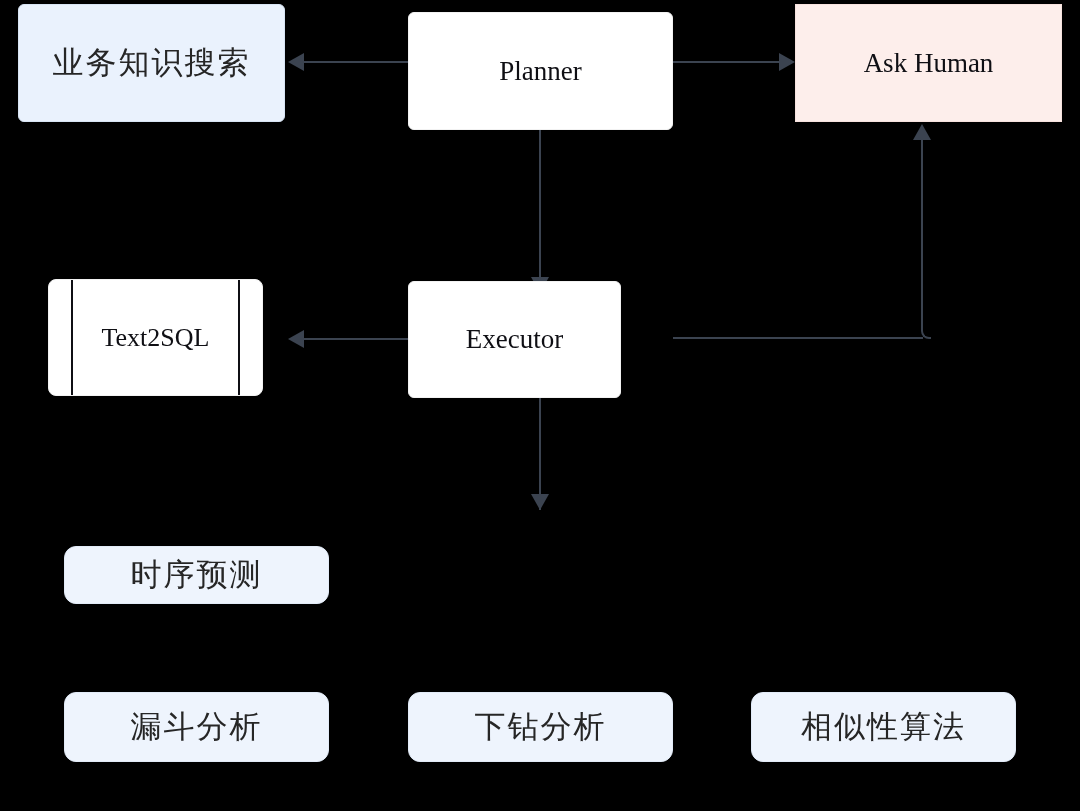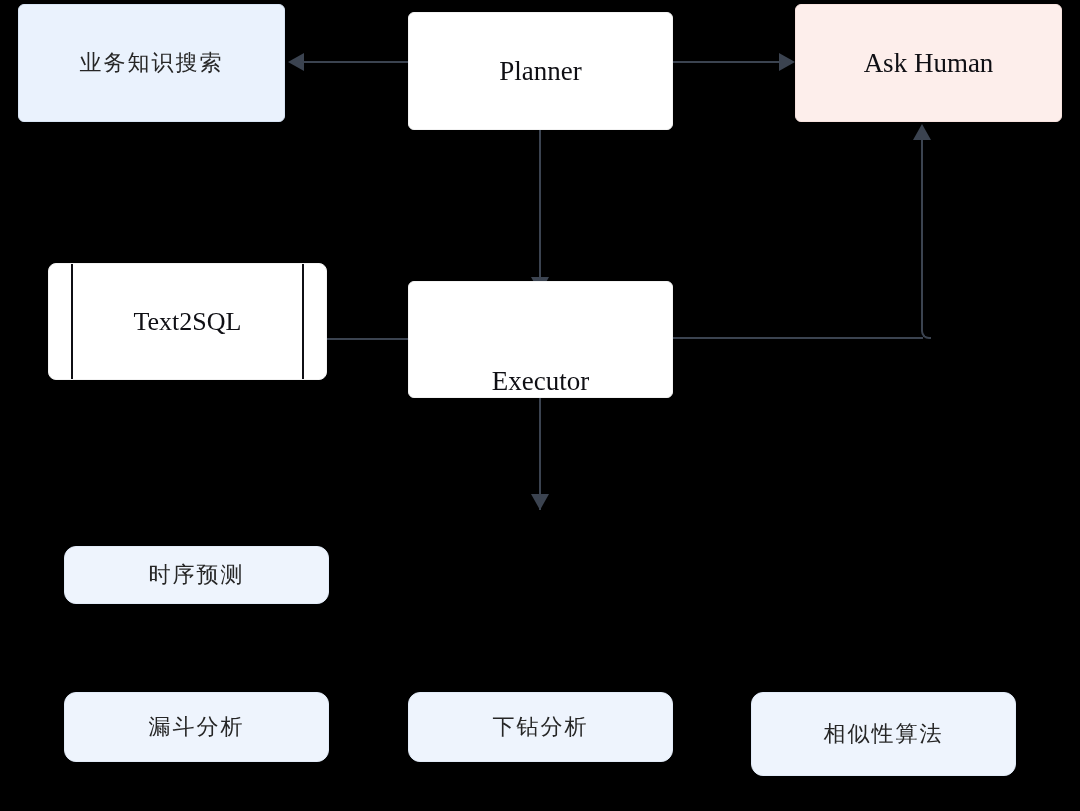--- a/index.html
+++ b/index.html
@@ -44,42 +44,42 @@
   }
   .n-white {
     background: #ffffff;
     border: 1px solid #f2f2f2;
     border-radius: 6px;
     color: #0f0f14;
   }
   .n-pink {
     background: #fdeeeb;
     border: 1px solid #f7e2de;
-    border-radius: 6px;
+    border-radius: 0;
     color: #0f0f14;
   }
 
   
   .n-subroutine {
     background: #ffffff;
     border: 1px solid #f2f2f2;
     border-radius: 8px;
     color: #0f0f14;
   }
   .n-subroutine .rule {
     position: absolute;
     top: 0;
     bottom: 0;
     width: 2px;
     background: #0f0f14;
   }
   .n-subroutine .rule.left  { left: 22px; }
   .n-subroutine .rule.right { right: 22px; }
 
-  .cjk { font-size: 22px; letter-spacing: 2px; }
+  .cjk { font-size: 31px; letter-spacing: 2px; }
   .latin { font-size: 27px; }
   .latin-sm { font-size: 26px; }
 
   
   .edge {
     position: absolute;
     background: #3b4350;
   }
   .edge.h { height: 2px; }
   .edge.v { width: 2px; }
@@ -147,41 +147,41 @@
   </div>
 
   <div class="node n-white" style="left:408px; top:12px; width:265px; height:118px;">
     <span class="label latin">Planner</span>
   </div>
 
   <div class="node n-pink" style="left:795px; top:4px; width:267px; height:118px;">
     <span class="label latin">Ask Human</span>
   </div>
 
-  <div class="node n-subroutine" style="left:48px; top:263px; width:279px; height:117px;">
+  <div class="node n-subroutine" style="left:48px; top:279px; width:215px; height:117px;">
     <span class="rule left"></span>
     <span class="rule right"></span>
     <span class="label latin-sm">Text2SQL</span>
   </div>
 
-  <div class="node n-white" style="left:408px; top:281px; width:265px; height:117px;align-items:flex-end;">
+  <div class="node n-white" style="left:408px; top:281px; width:213px; height:117px;">
     <span class="label latin">Executor</span>
   </div>
 
   <div class="node n-lightblue-round" style="left:64px; top:546px; width:265px; height:58px;">
     <span class="label cjk">时序预测</span>
   </div>
 
 
 
   <div class="node n-lightblue-round" style="left:408px; top:692px; width:265px; height:70px;">
     <span class="label cjk">下钻分析</span>
   </div>
 
   <div class="node n-lightblue-round" style="left:64px; top:692px; width:265px; height:70px;">
     <span class="label cjk">漏斗分析</span>
   </div>
 
-  <div class="node n-lightblue-round" style="left:751px; top:692px; width:265px; height:84px;text-align:center;">
+  <div class="node n-lightblue-round" style="left:751px; top:692px; width:265px; height:70px;text-align:center;">
     <span class="label cjk">相似性算法</span>
   </div>
 
 </div>
 
 </body></html>

